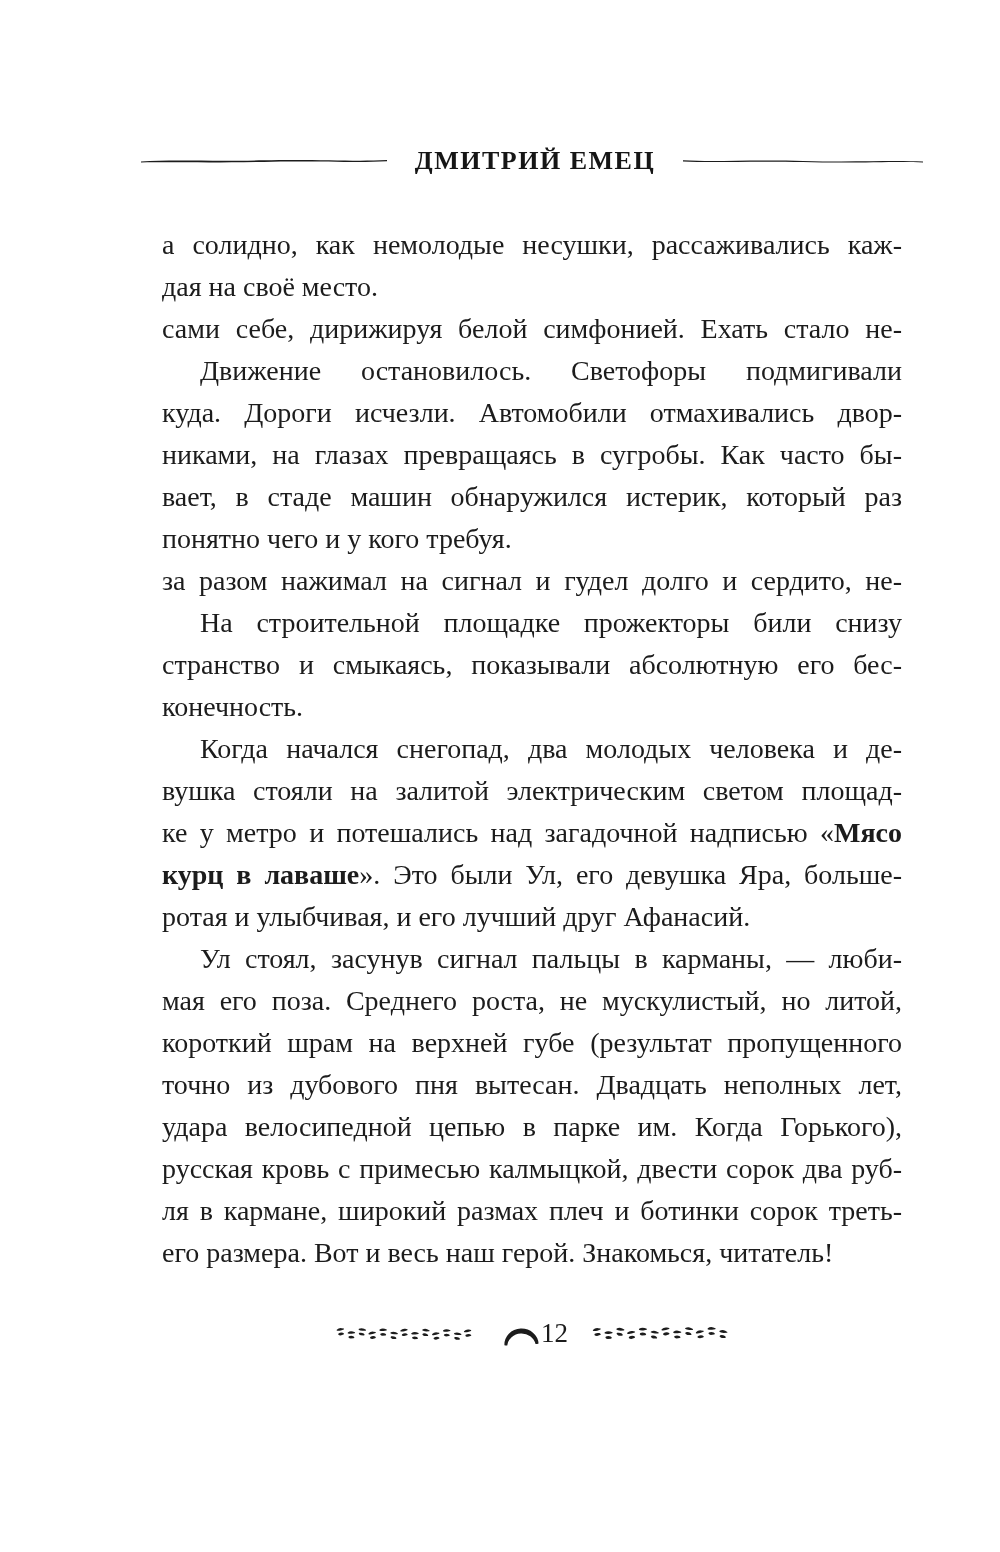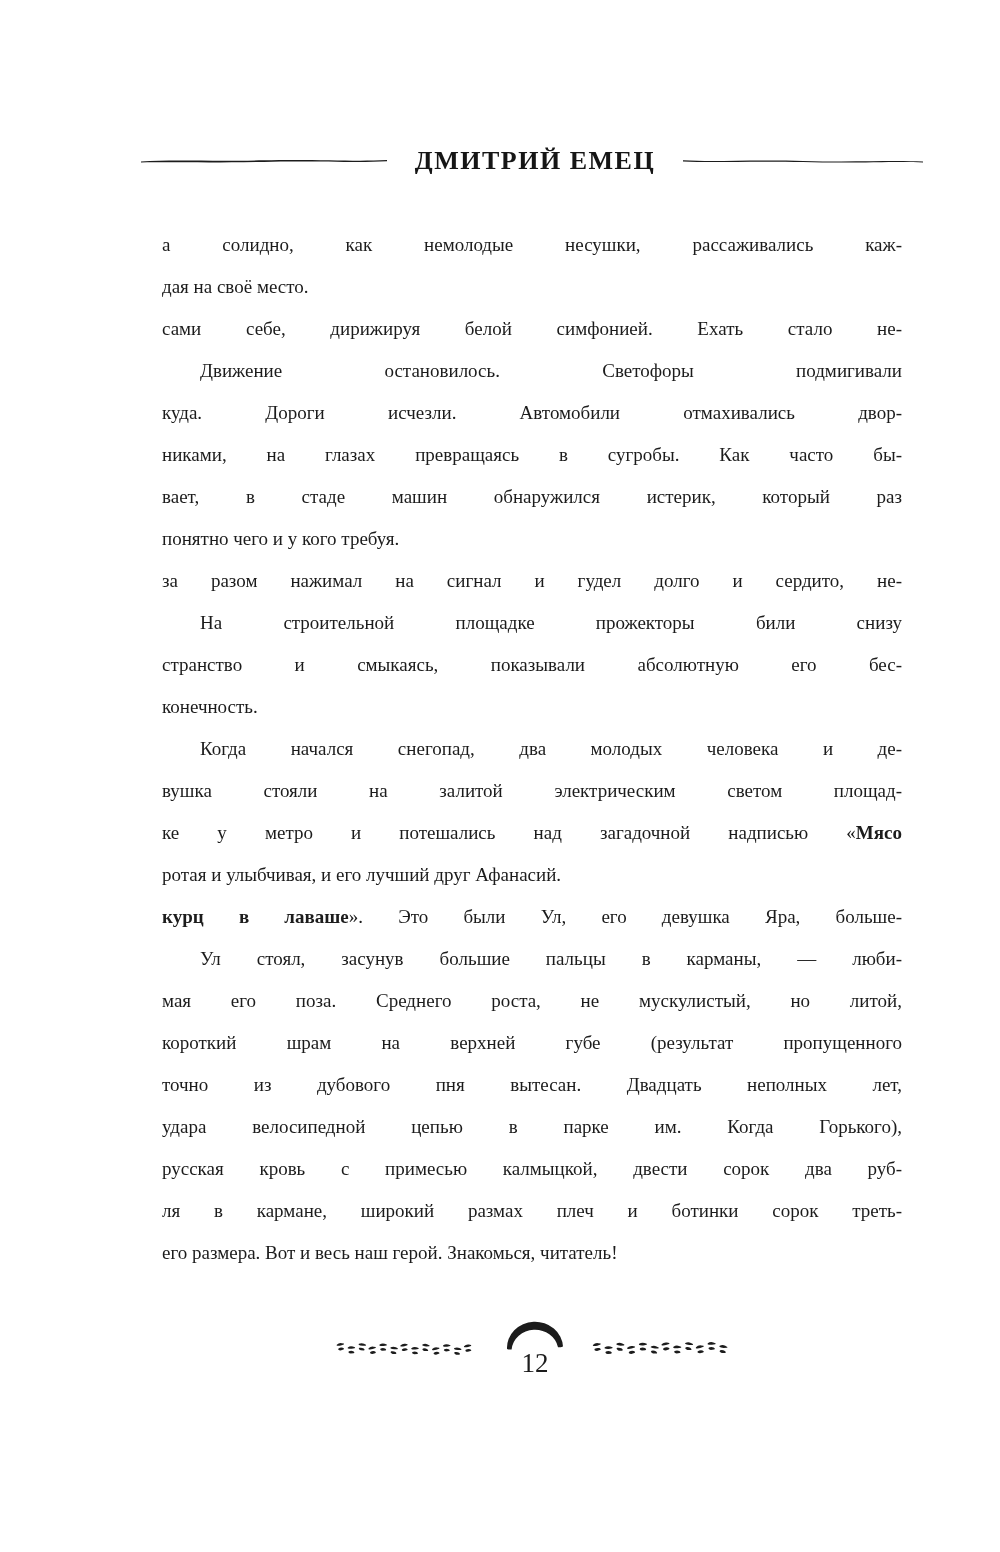--- a/index.html
+++ b/index.html
@@ -36,21 +36,21 @@
     letter-spacing: 1.5px;
     white-space: nowrap;
     color: #161616;
   }
   .rule-svg { display: block; flex: 0 0 auto; }
   
   .text-block {
     margin-top: 46px;
   }
   .line {
-    font-size: 19px;
+    font-size: 28px;
     line-height: 42px;
     height: 42px;
     text-align: justify;
     text-align-last: justify;
     text-justify: inter-word;
     overflow: hidden;
   }
   .line.last {
     text-align: left;
     text-align-last: left;
@@ -62,21 +62,21 @@
   
   .footer {
     margin-top: 42px;
     display: flex;
     align-items: center;
     justify-content: center;
     gap: 24px;
   }
   .page-number-group {
     display: flex;
-    flex-direction: column;
+    flex-direction: row;
     align-items: center;
     width: 66px;
   }
   .arc-svg { display: block; margin-bottom: -6px; }
   .page-number {
     font-size: 27px;
     line-height: 34px;
     color: #1c1c1c;
   }
   .tracks-svg { display: block; }
@@ -113,25 +113,25 @@
         </div>
         <div class="paragraph">
           <div class="line indent"><span>На строительной площадке прожекторы били снизу</span></div>
           <div class="line"><span>странство и смыкаясь, показывали абсолютную его бес-</span></div>
           <div class="line last"><span>конечность.</span></div>
         </div>
         <div class="paragraph">
           <div class="line indent"><span>Когда начался снегопад, два молодых человека и де-</span></div>
           <div class="line"><span>вушка стояли на залитой электрическим светом площад-</span></div>
           <div class="line"><span>ке у метро и потешались над загадочной надписью «</span><span class="bold">Мясо</span></div>
+          <div class="line"><span class="bold">курц в лаваше</span><span>». Это были Ул, его девушка Яра, больше-</span></div>
           <div class="line last"><span>ротая и улыбчивая, и его лучший друг Афанасий.</span></div>
-          <div class="line"><span class="bold">курц в лаваше</span><span>». Это были Ул, его девушка Яра, больше-</span></div>
-        </div>
-        <div class="paragraph">
-          <div class="line indent"><span>Ул стоял, засунув большие пальцы в карманы, — люби-</span></div>
+        </div>
+        <div class="paragraph">
+          <div class="line indent"><span>Ул стоял, засунув сигнал пальцы в карманы, — люби-</span></div>
           <div class="line"><span>мая его поза. Среднего роста, не мускулистый, но литой,</span></div>
           <div class="line"><span>короткий шрам на верхней губе (результат пропущенного</span></div>
           <div class="line"><span>точно из дубового пня вытесан. Двадцать неполных лет,</span></div>
           <div class="line"><span>удара велосипедной цепью в парке им. Когда Горького),</span></div>
           <div class="line"><span>русская кровь с примесью калмыцкой, двести сорок два руб-</span></div>
           <div class="line"><span>ля в кармане, широкий размах плеч и ботинки сорок треть-</span></div>
           <div class="line last"><span>его размера. Вот и весь наш герой. Знакомься, читатель!</span></div>
         </div>
       </div>
 

